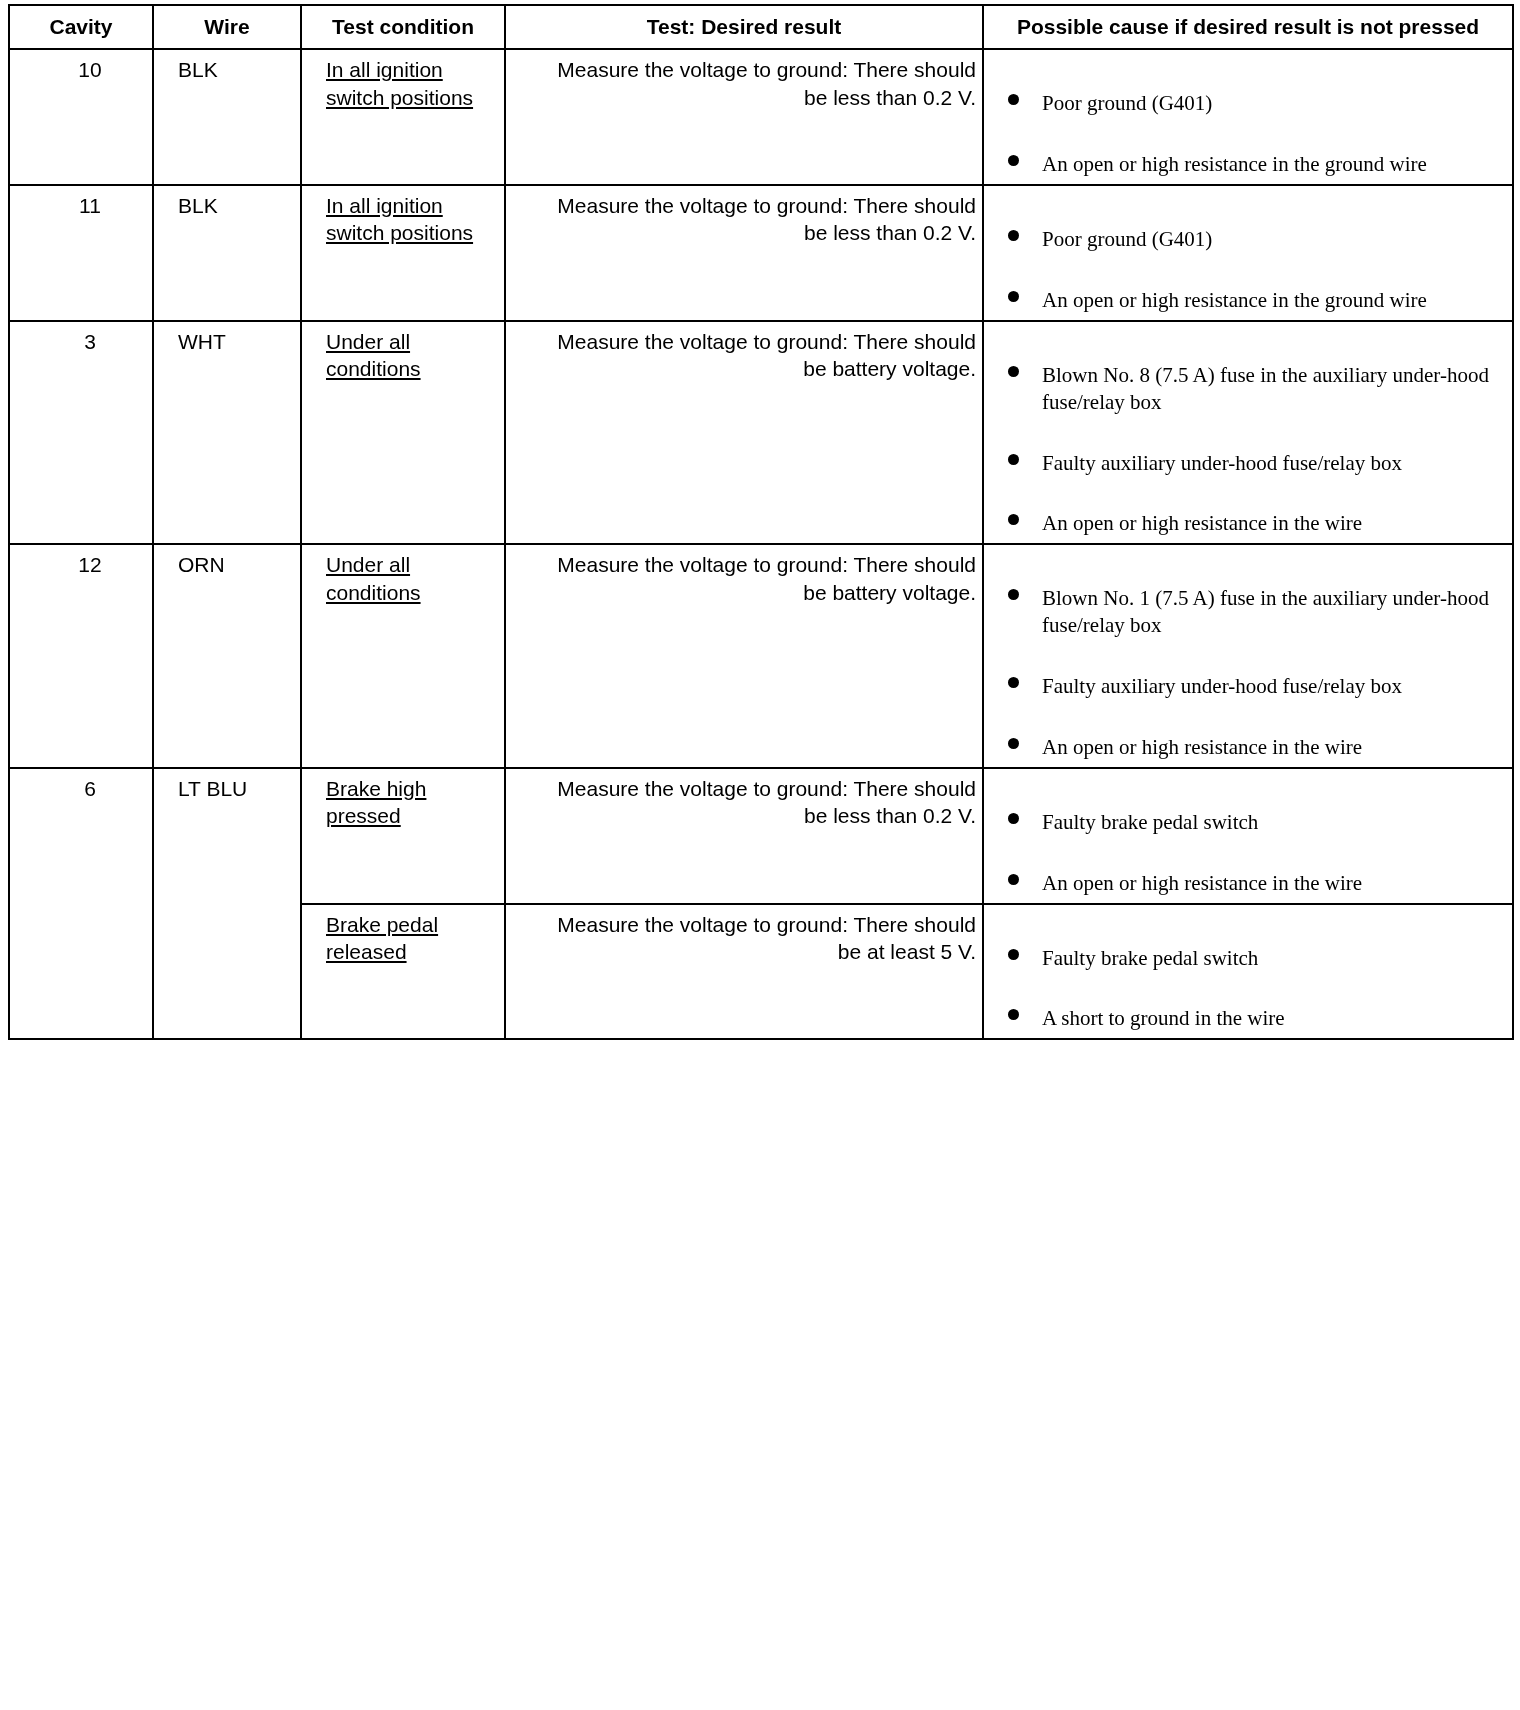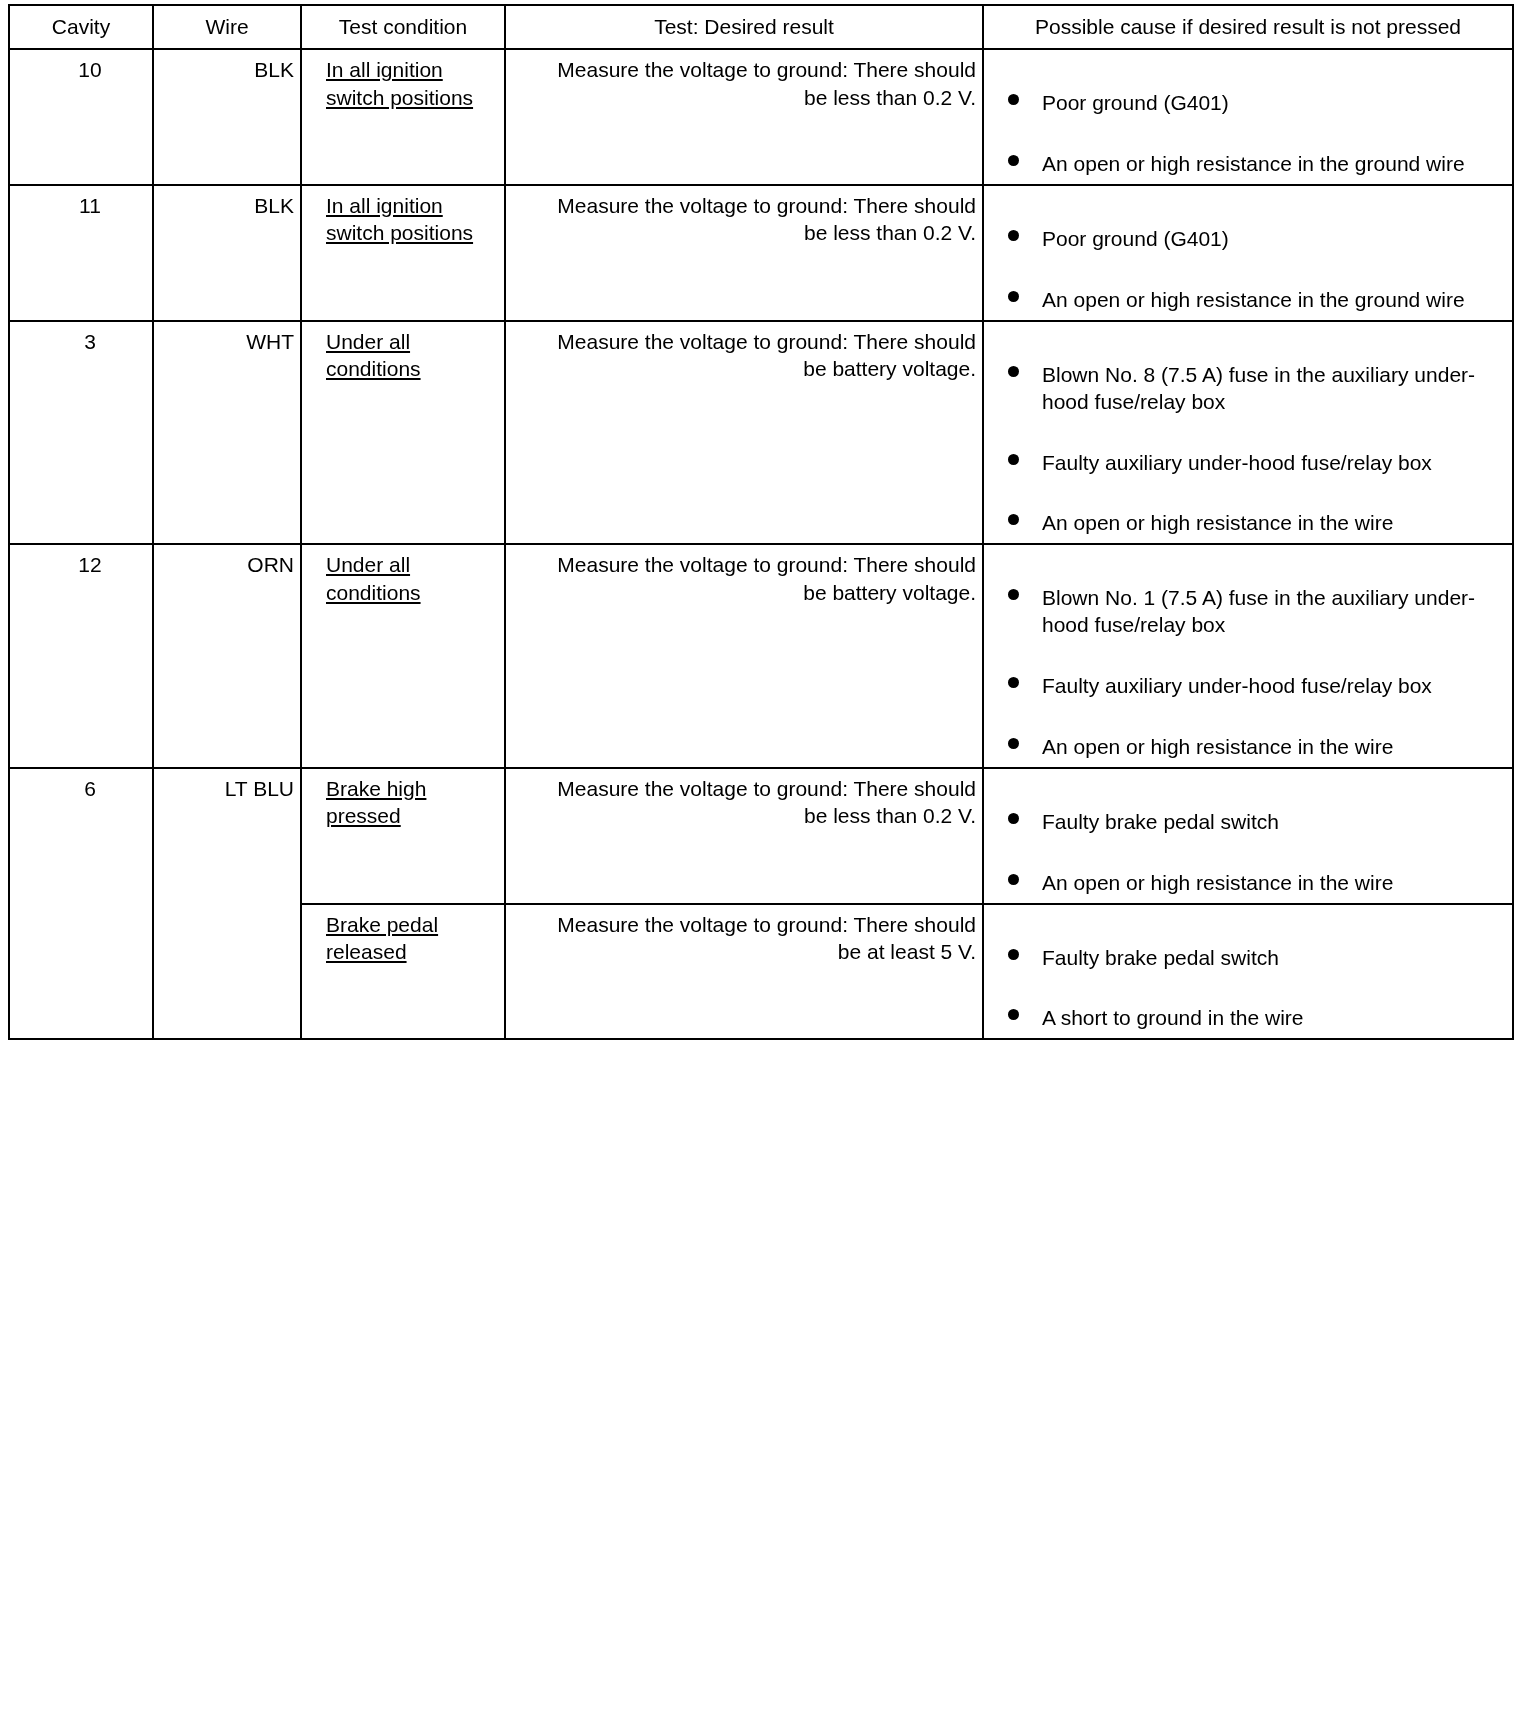--- a/index.html
+++ b/index.html
@@ -25,39 +25,39 @@
     width: 1504px;
     margin-left: 8px;
     margin-top: 4px;
     table-layout: fixed;
   }
   table.diag, table.diag th, table.diag td {
     border: 2px solid #000000;
   }
   table.diag th {
     font-size: 21px;
-    font-weight: normal;
+    font-weight: bold;
     text-align: center;
     padding: 8px 4px;
     vertical-align: middle;
     line-height: 1.25;
     border-radius: 7px;
   }
   table.diag td {
     font-size: 21px;
     vertical-align: top;
     line-height: 1.3;
     padding: 6px 6px 6px 24px;
   }
   td.c-cavity {
     text-align: center;
     padding-top: 8px;
   }
   td.c-wire {
-    text-align: right;
+    text-align: left;
     padding-top: 8px;
   }
   td.c-cond {
     text-align: left;
     padding-left: 6px;
     padding-top: 8px;
     text-decoration: underline;
   }
   td.c-test {
     text-align: right;
@@ -66,20 +66,21 @@
   }
   td.c-cause {
     text-align: left;
     padding-left: 10px;
     padding-top: 8px;
   }
   .cause-item {
     position: relative;
     padding-left: 34px;
     margin-bottom: 26px;
+    font-family: Liberation Serif, serif;
   }
   .cause-item:last-child {
     margin-bottom: 0;
   }
   .cause-bullet {
     position: absolute;
     left: 0;
     top: 4px;
     width: 11px;
     height: 11px;

